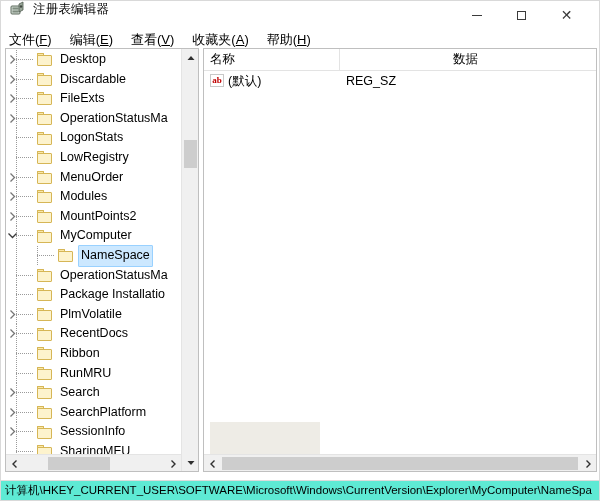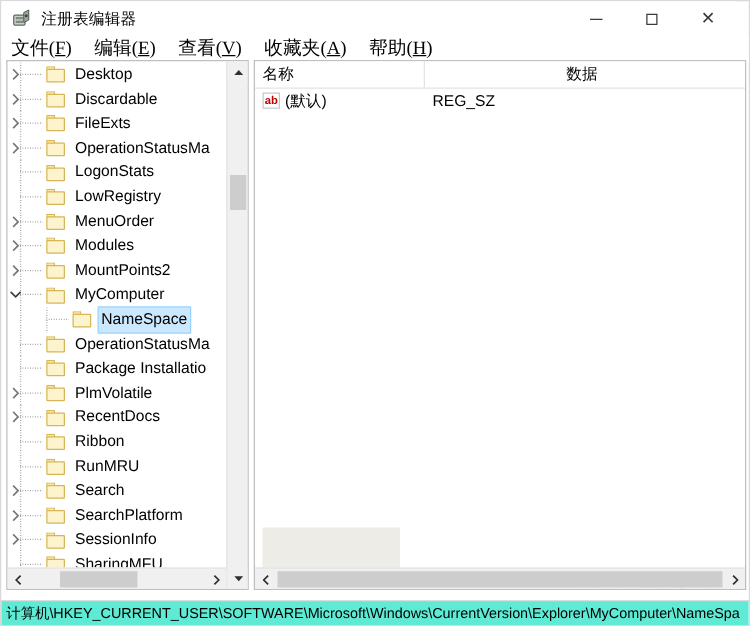--- a/index.html
+++ b/index.html
@@ -25,21 +25,21 @@
     overflow: hidden;
   }
 
   
   #titlebar {
     position: absolute;
     left: 0; top: 0;
     width: 588px; height: 28px;
     background: #ffffff;
     display: flex;
-    align-items: center;
+    align-items: flex-start;
   }
   #app-icon {
     width: 16px; height: 16px;
     margin-left: 8px;
     flex: 0 0 auto;
     position: relative;
   }
   #app-title {
     margin-left: 8px;
     font-size: 12.5px;
@@ -85,26 +85,25 @@
     position: absolute;
     left: 0; top: 28px;
     width: 600px; height: 21px;
     background: #ffffff;
     display: flex;
     align-items: center;
     padding-left: 8px;
     box-sizing: border-box;
   }
   .menu-item {
-    font-size: 15px;
+    font-size: 13px;
     color: #000000;
     margin-right: 18px;
     white-space: nowrap;
     line-height: 21px;
-    font-family: Liberation Serif, serif;
   }
   .menu-item .accel { text-decoration: underline; }
 
   
   #tree-pane {
     position: absolute;
     left: 4px; top: 47px;
     width: 194px; height: 424px;
     background: #ffffff;
     border: 1px solid #bfbfbf;
@@ -304,21 +303,21 @@
     left: 6px; top: 3px;
     width: 14px; height: 13px;
     border: 1px solid #c8c8c8;
     background: #ffffff;
     box-sizing: border-box;
     font-size: 9px;
     line-height: 11px;
     text-align: center;
     color: #c00000;
     font-weight: bold;
-    font-family: Liberation Sans, sans-serif;
+    font-family: Liberation Serif, serif;
   }
   #artifact-box {
     position: absolute;
     left: 6px; top: 373px;
     width: 110px; height: 41px;
     background: #eeece6;
   }
   #watermark {
     position: absolute;
     left: 258px; top: 412px;

